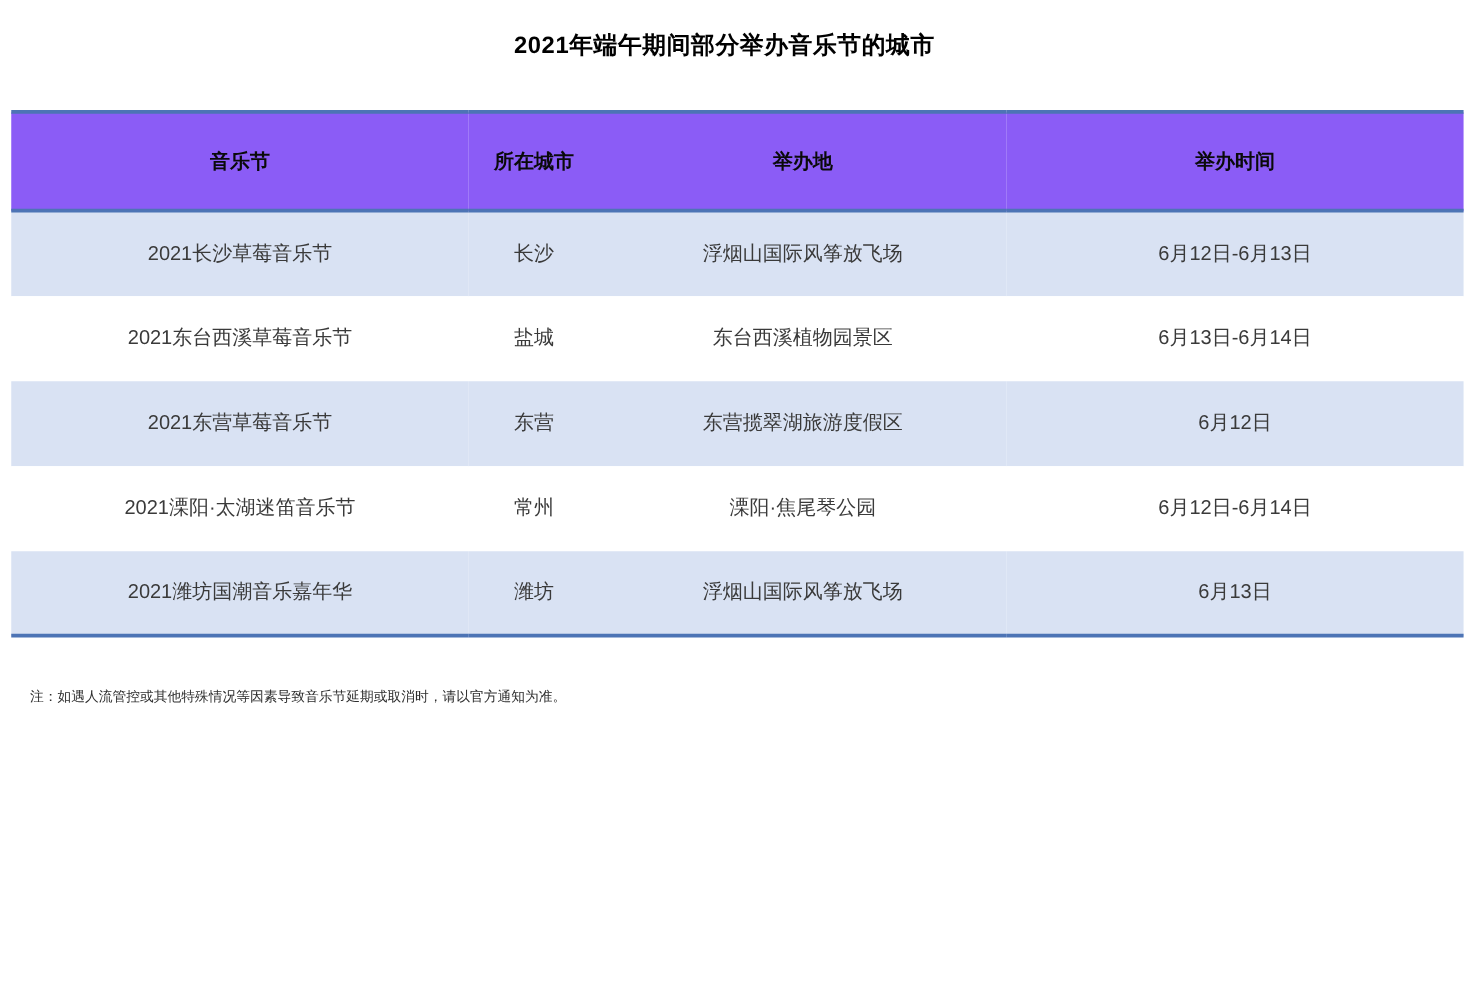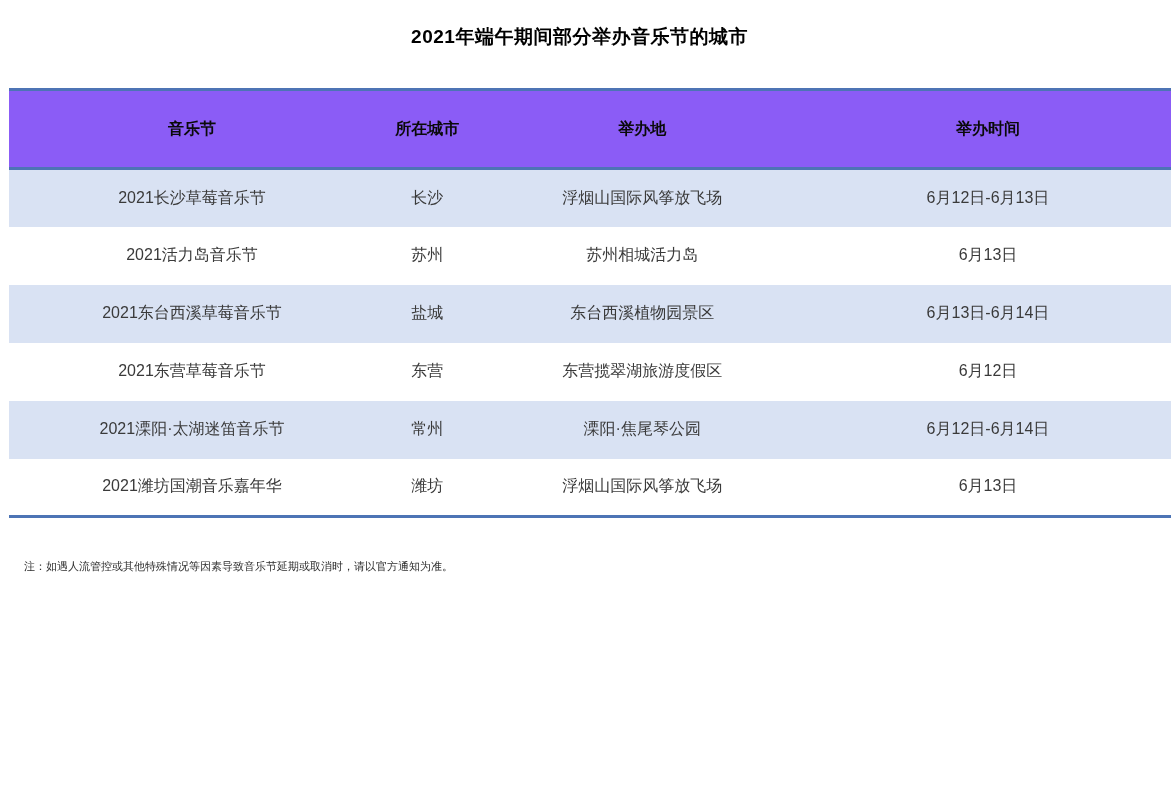--- a/index.html
+++ b/index.html
@@ -46,21 +46,21 @@
     height: 79px;
     font-size: 16px;
     font-weight: bold;
     color: #0a0a0a;
     text-align: center;
     vertical-align: middle;
     background: #8b5cf6;
     padding: 0 4px;
   }
   table.festival-table td {
-    height: 58px;
+    height: 68px;
     font-size: 16px;
     font-weight: normal;
     color: #3a3a3a;
     text-align: center;
     vertical-align: middle;
     padding: 0 20px;
   }
   table.festival-table col.c1 { width: 31.5%; }
   table.festival-table col.c2 { width: 9%; }
   table.festival-table col.c3 { width: 28%; }
@@ -102,26 +102,20 @@
         </tr>
       </thead>
       <tbody id="table-body">
           <tr>
             <td>2021长沙草莓音乐节</td>
             <td>长沙</td>
             <td>浮烟山国际风筝放飞场</td>
             <td>6月12日-6月13日</td>
           </tr>
           <tr>
-            <td>2021活力岛音乐节</td>
-            <td>苏州</td>
-            <td>苏州相城活力岛</td>
-            <td>6月13日</td>
-          </tr>
-          <tr>
             <td>2021东台西溪草莓音乐节</td>
             <td>盐城</td>
             <td>东台西溪植物园景区</td>
             <td>6月13日-6月14日</td>
           </tr>
           <tr>
             <td>2021东营草莓音乐节</td>
             <td>东营</td>
             <td>东营揽翠湖旅游度假区</td>
             <td>6月12日</td>

